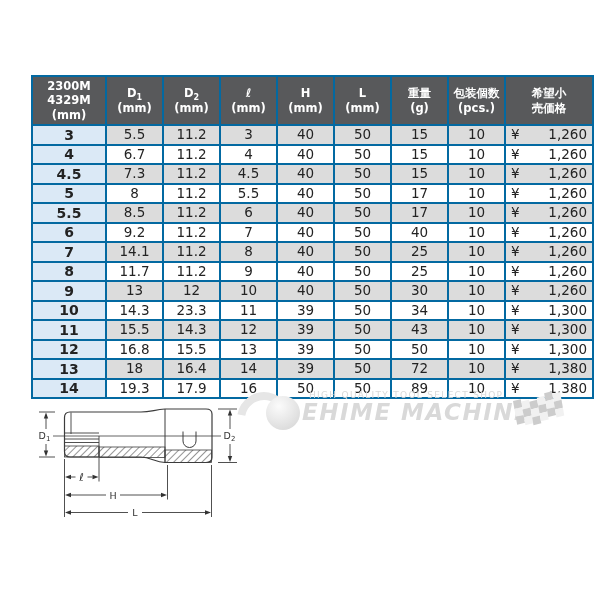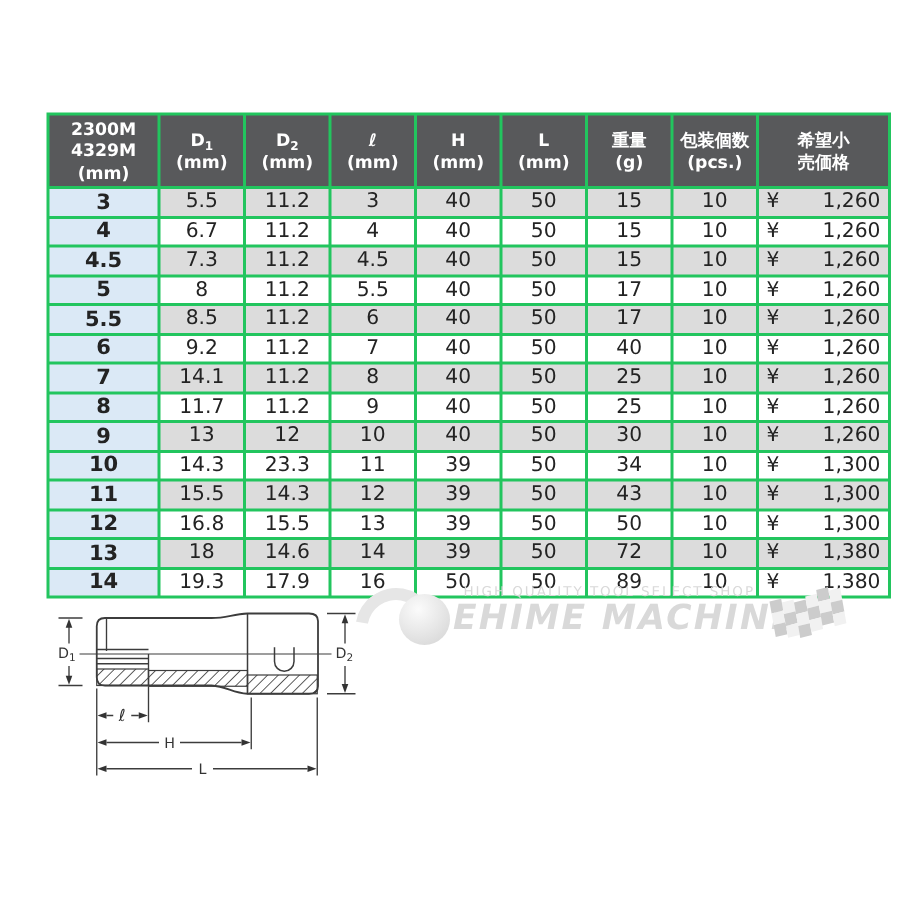--- a/index.html
+++ b/index.html
@@ -2,21 +2,21 @@
 <html style="--header-bg: #58595b; --header-text: #ffffff; --model-col-bg: #dbe9f6; --row-shade: #dcdcdc; --row-plain: #ffffff; --cell-text: #232323; --diagram-line: #3c3c3c; --watermark-text: #d9d9d9; --flag-dark: #cccccc; --flag-light: #f1f1f1;"><head>
 <meta charset="utf-8">
 <style>
   *{margin:0;padding:0;box-sizing:border-box}
   html,body{background:#fff}
   body{width:600px;height:600px;font-family:"DejaVu Sans","Liberation Sans",sans-serif}
   .page{position:relative;width:600px;height:600px;overflow:hidden;background:#fff}
 
   
   table.spec{position:absolute;left:31px;top:75px;width:563px;table-layout:fixed;
-             border-collapse:separate;border-spacing:2px;background:#22c55e}
+             border-collapse:separate;border-spacing:2px;background:#0369a1}
   .spec th{background:var(--header-bg);color:var(--header-text);font-size:11.5px;font-weight:bold;
            height:47px;text-align:center;vertical-align:middle;line-height:1.22;padding:0 1px;overflow:hidden}
   .spec th sub{font-size:8px;line-height:0}
   .spec td{height:17.5px;font-size:13.5px;color:var(--cell-text);text-align:center;
            vertical-align:middle;padding:0;line-height:1;background:var(--row-plain);overflow:hidden}
   .spec tr.shade td{background:var(--row-shade)}
   .spec td.c-size{background:var(--model-col-bg);font-weight:bold;font-size:14px}
   .spec tr.shade td.c-size{background:var(--model-col-bg)}
   .spec td.c-price{padding:0 5px;text-align:right}
   .spec td.c-price .cur{float:left}
@@ -203,21 +203,21 @@
       <td>13</td>
       <td>39</td>
       <td>50</td>
       <td>50</td>
       <td>10</td>
       <td class="c-price"><span class="cur">¥</span><span class="amt">1,300</span></td>
     </tr>
         <tr class="shade">
       <td class="c-size">13</td>
       <td>18</td>
-      <td>14.6</td>
+      <td>16.4</td>
       <td>14</td>
       <td>39</td>
       <td>50</td>
       <td>72</td>
       <td>10</td>
       <td class="c-price"><span class="cur">¥</span><span class="amt">1,380</span></td>
     </tr>
         <tr>
       <td class="c-size">14</td>
       <td>19.3</td>

